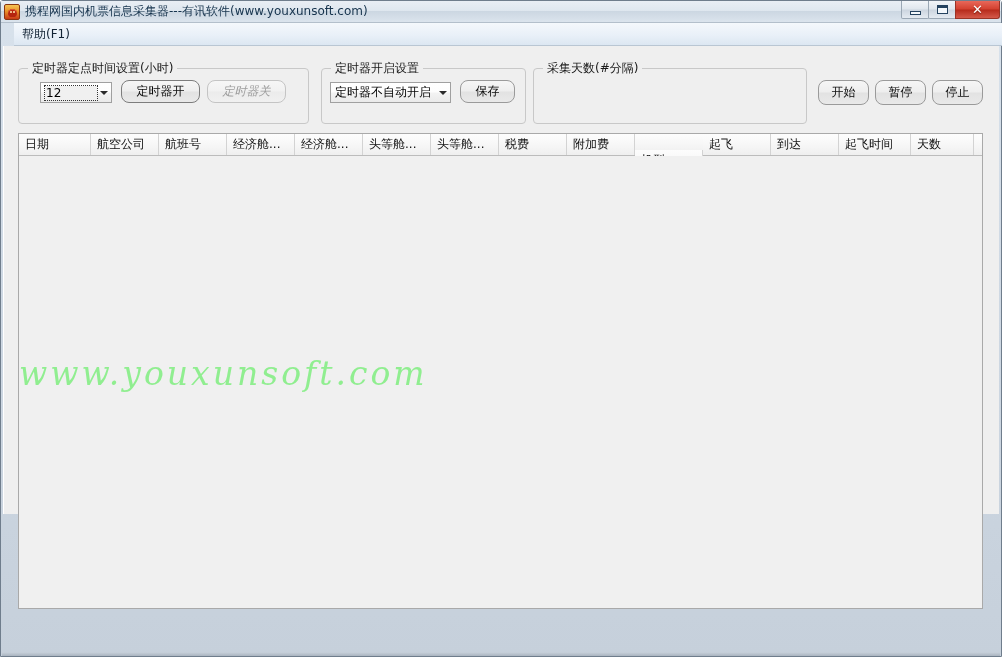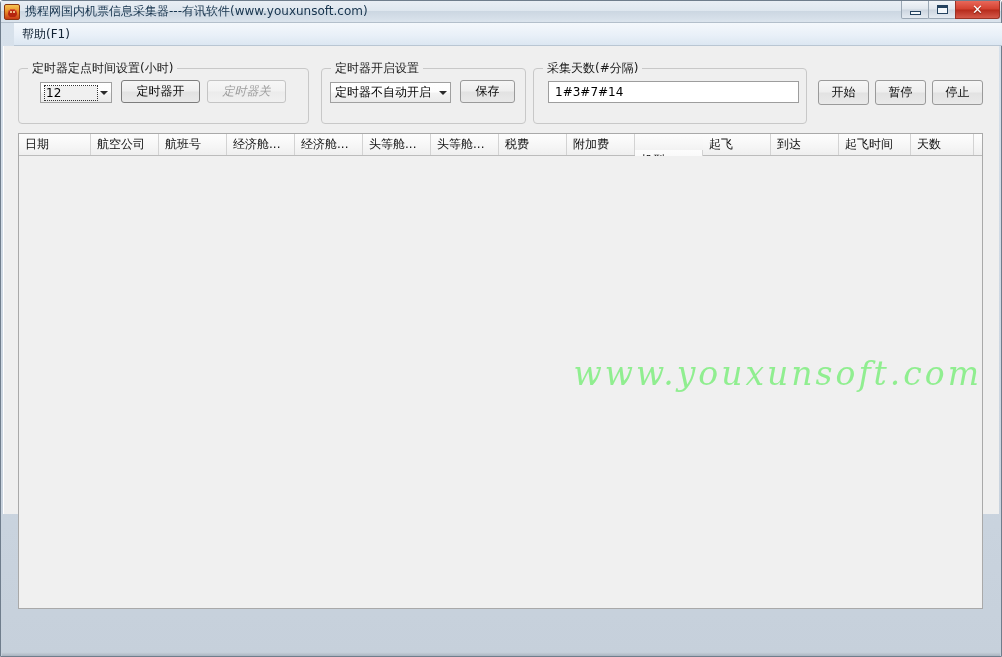--- a/index.html
+++ b/index.html
@@ -220,21 +220,21 @@
     min-width: 52px;
     box-sizing: border-box;
   }
 
   .w-button {
     position: absolute;
     box-sizing: border-box;
     height: 23px;
     background: linear-gradient(to bottom, #f6f6f6 0%, #eeeeee 48%, #e2e2e2 52%, #e9e9e9 100%);
     border: 1px solid #9a9a9a;
-    border-radius: 3px;
+    border-radius: 8px;
     font-size: 12px;
     color: #0b0b0b;
     display: flex;
     align-items: center;
     justify-content: center;
     white-space: nowrap;
   }
   .w-button.disabled {
     color: #9d9d9d;
     border-color: #c4c4c4;
@@ -312,21 +312,21 @@
     height: 452px;
     background: #f0f0f0;
   }
 
   
   #watermark {
     position: absolute;
     left: 0;
     top: 198px;
     width: 100%;
-    text-align: right;
+    text-align: left;
     font-family: "DejaVu Serif", "Liberation Serif", serif;
     font-style: italic;
     font-size: 33px;
     letter-spacing: 3px;
     color: #90ee90;
     white-space: nowrap;
     user-select: none;
   }
 
   
@@ -385,21 +385,20 @@
     </div>
     <div class="w-combo" id="combo-autorun">
       <span class="cb-value">定时器不自动开启</span>
       <span class="cb-arrow"></span>
     </div>
     <div class="w-button" id="btn-save">保存</div>
 
     <div class="groupbox" id="gb-days">
       <div class="gb-title">采集天数(#分隔)</div>
     </div>
-    <div class="w-input" id="input-days" placeholder="">1#3#7#14</div>
 
     <div class="w-button" id="btn-start">开始</div>
     <div class="w-button" id="btn-pause">暂停</div>
     <div class="w-button" id="btn-stop">停止</div>
 
     <div id="grid">
       <div id="grid-header">
           <div class="gcell" style="width: 72px;">日期</div>
           <div class="gcell" style="width: 68px;">航空公司</div>
           <div class="gcell" style="width: 68px;">航班号</div>

